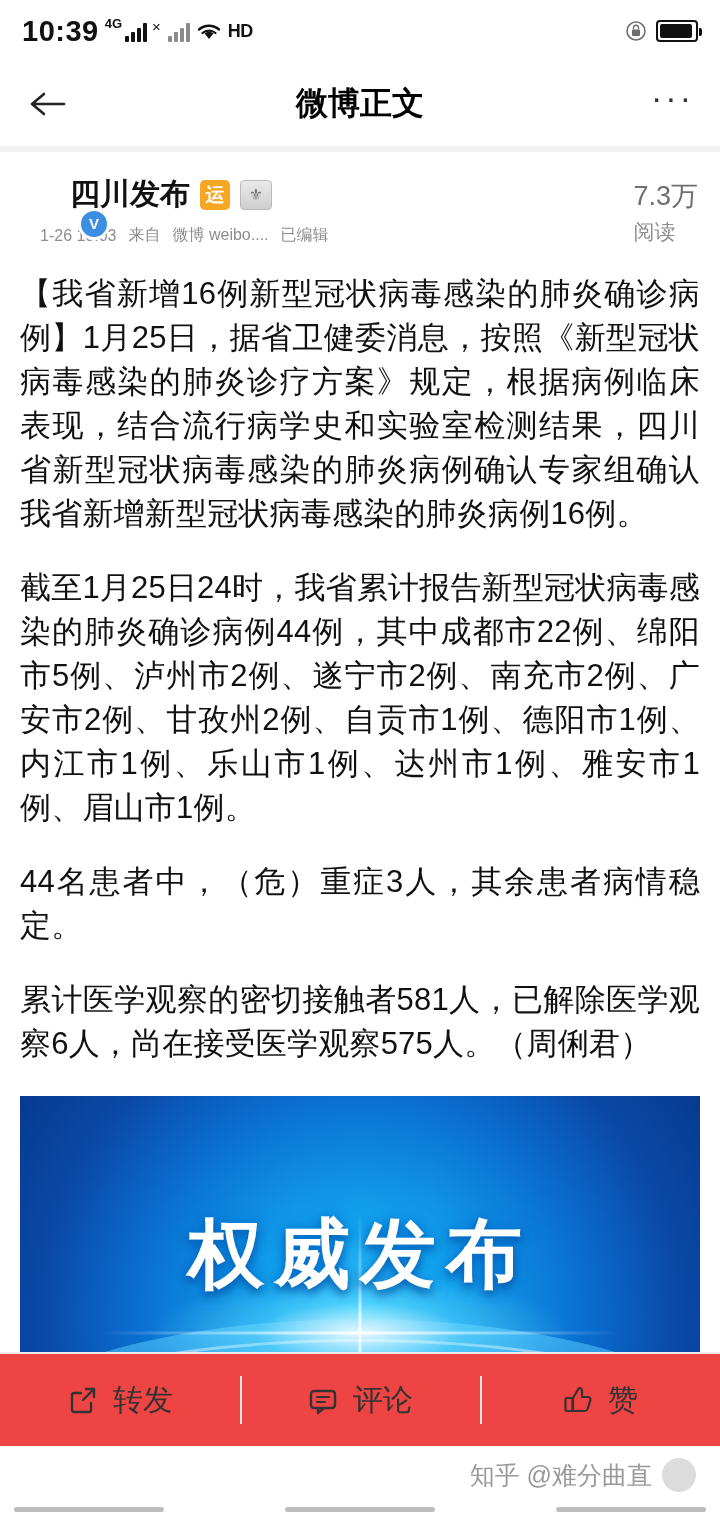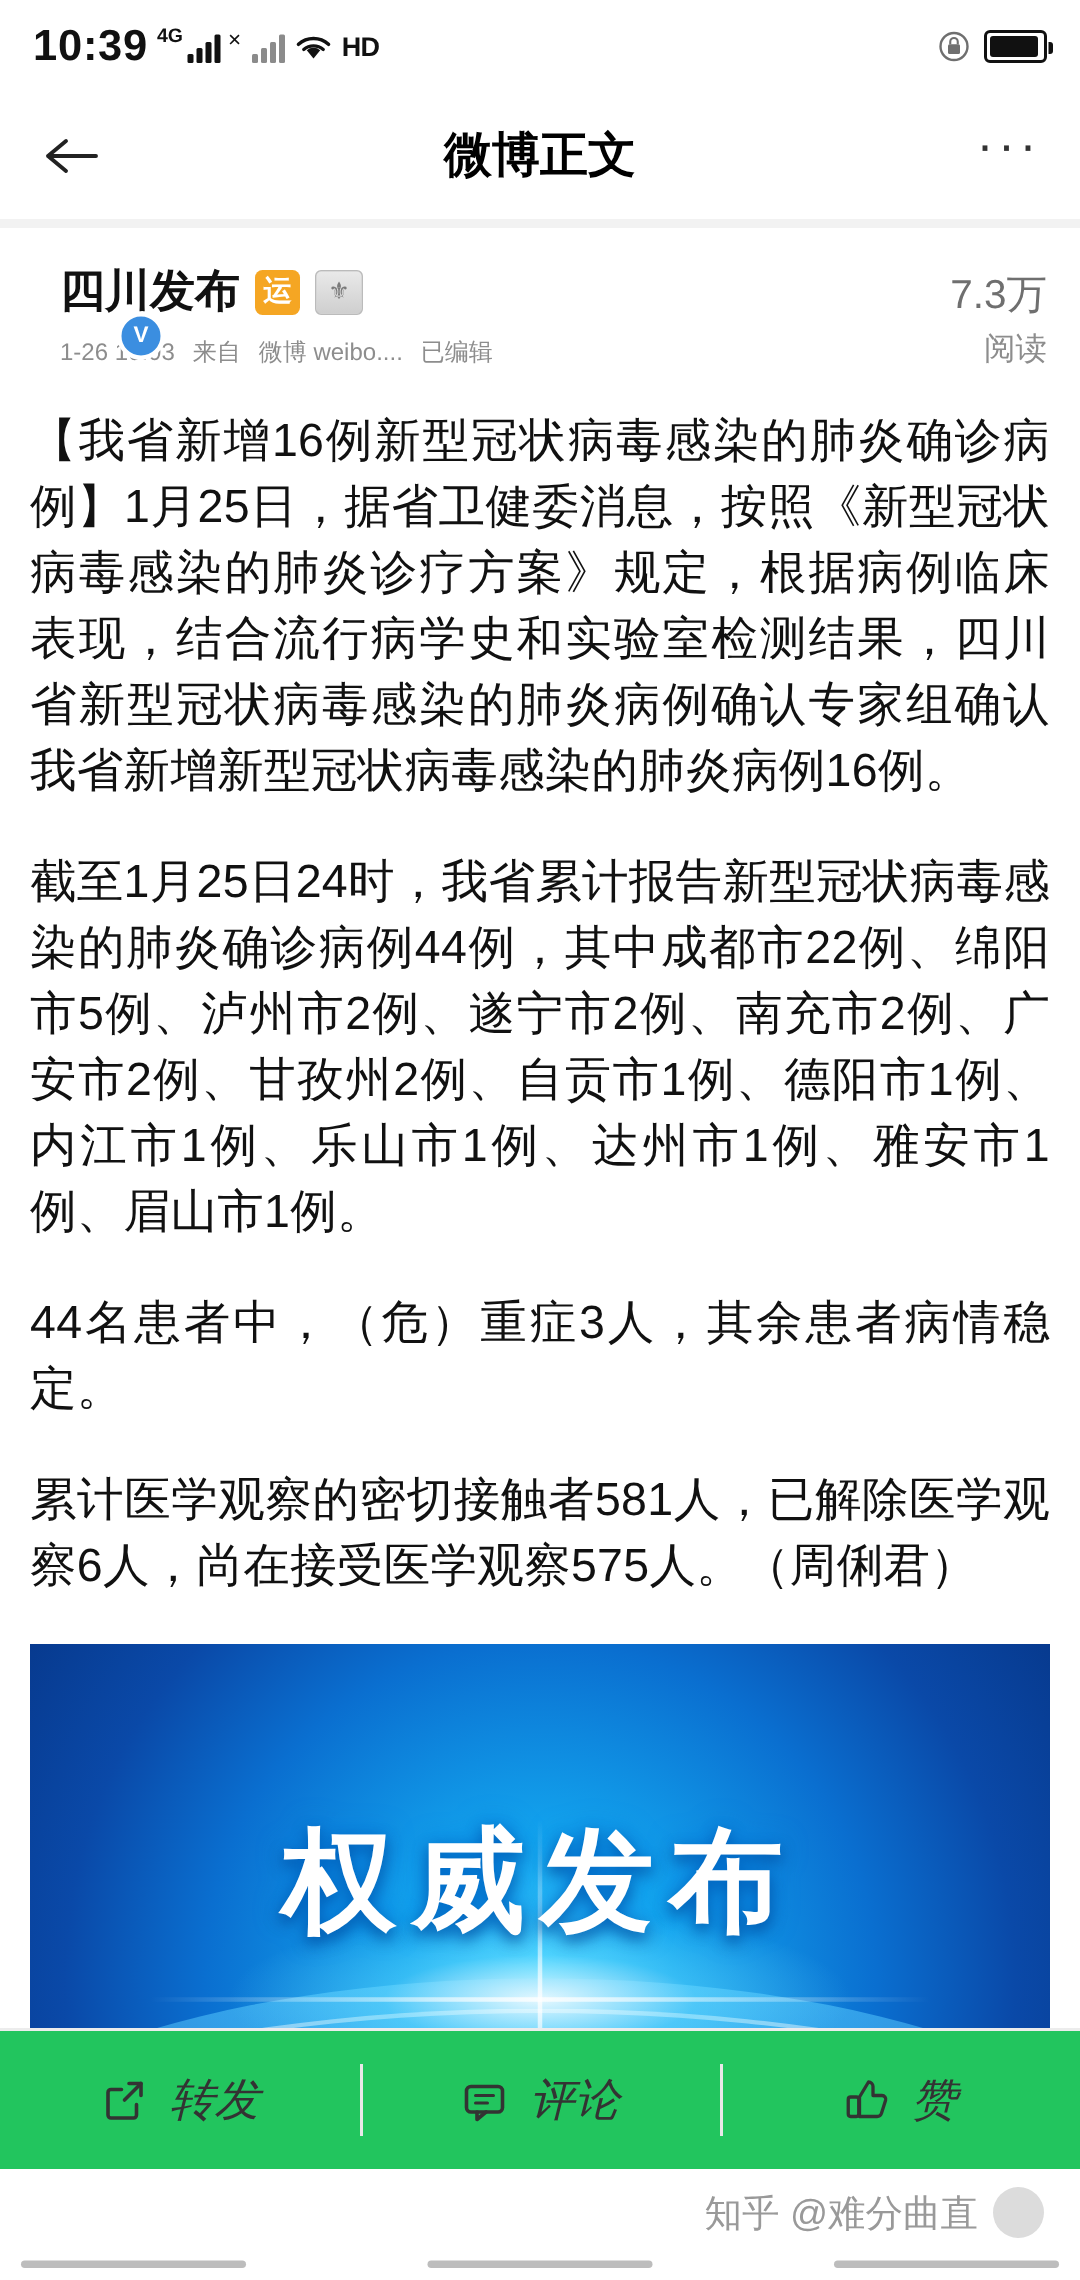--- a/index.html
+++ b/index.html
@@ -206,20 +206,21 @@
   }
   .name-row {
     display: flex;
     align-items: center;
     gap: 10px;
   }
   .uname {
     font-size: 30px;
     font-weight: bold;
     color: #111;
+    margin-left: 30px;
   }
   .tag-sq {
     width: 30px; height: 30px;
     border-radius: 5px;
     background: #f5a623;
     color: #fff;
     font-size: 19px;
     line-height: 30px;
     text-align: center;
     font-weight: bold;
@@ -242,21 +243,21 @@
     display: flex;
     align-items: center;
     gap: 12px;
     flex-wrap: wrap;
   }
   .sub-row .src { color: #8d8d8d; }
   .reads {
     position: absolute;
     right: 0;
     top: 26px;
-    text-align: right;
+    text-align: left;
     color: #8d8d8d;
   }
   .reads .num {
     font-size: 27px;
     color: #6f6f6f;
     display: block;
   }
   .reads .lbl {
     font-size: 21px;
     display: block;
@@ -362,22 +363,21 @@
   .bottom-wrap {
     position: absolute;
     left: 0; right: 0;
     bottom: 0;
   }
   .toolbar {
     height: 92px;
     border-top: 2px solid #ececec;
     display: flex;
     align-items: center;
-    background: #22c55e;
-    font-style: italic;
+    background: #ef4444;
   }
   .tool {
     flex: 1 1 0;
     display: flex;
     align-items: center;
     justify-content: center;
     gap: 14px;
     font-size: 30px;
     color: #333;
     position: relative;

